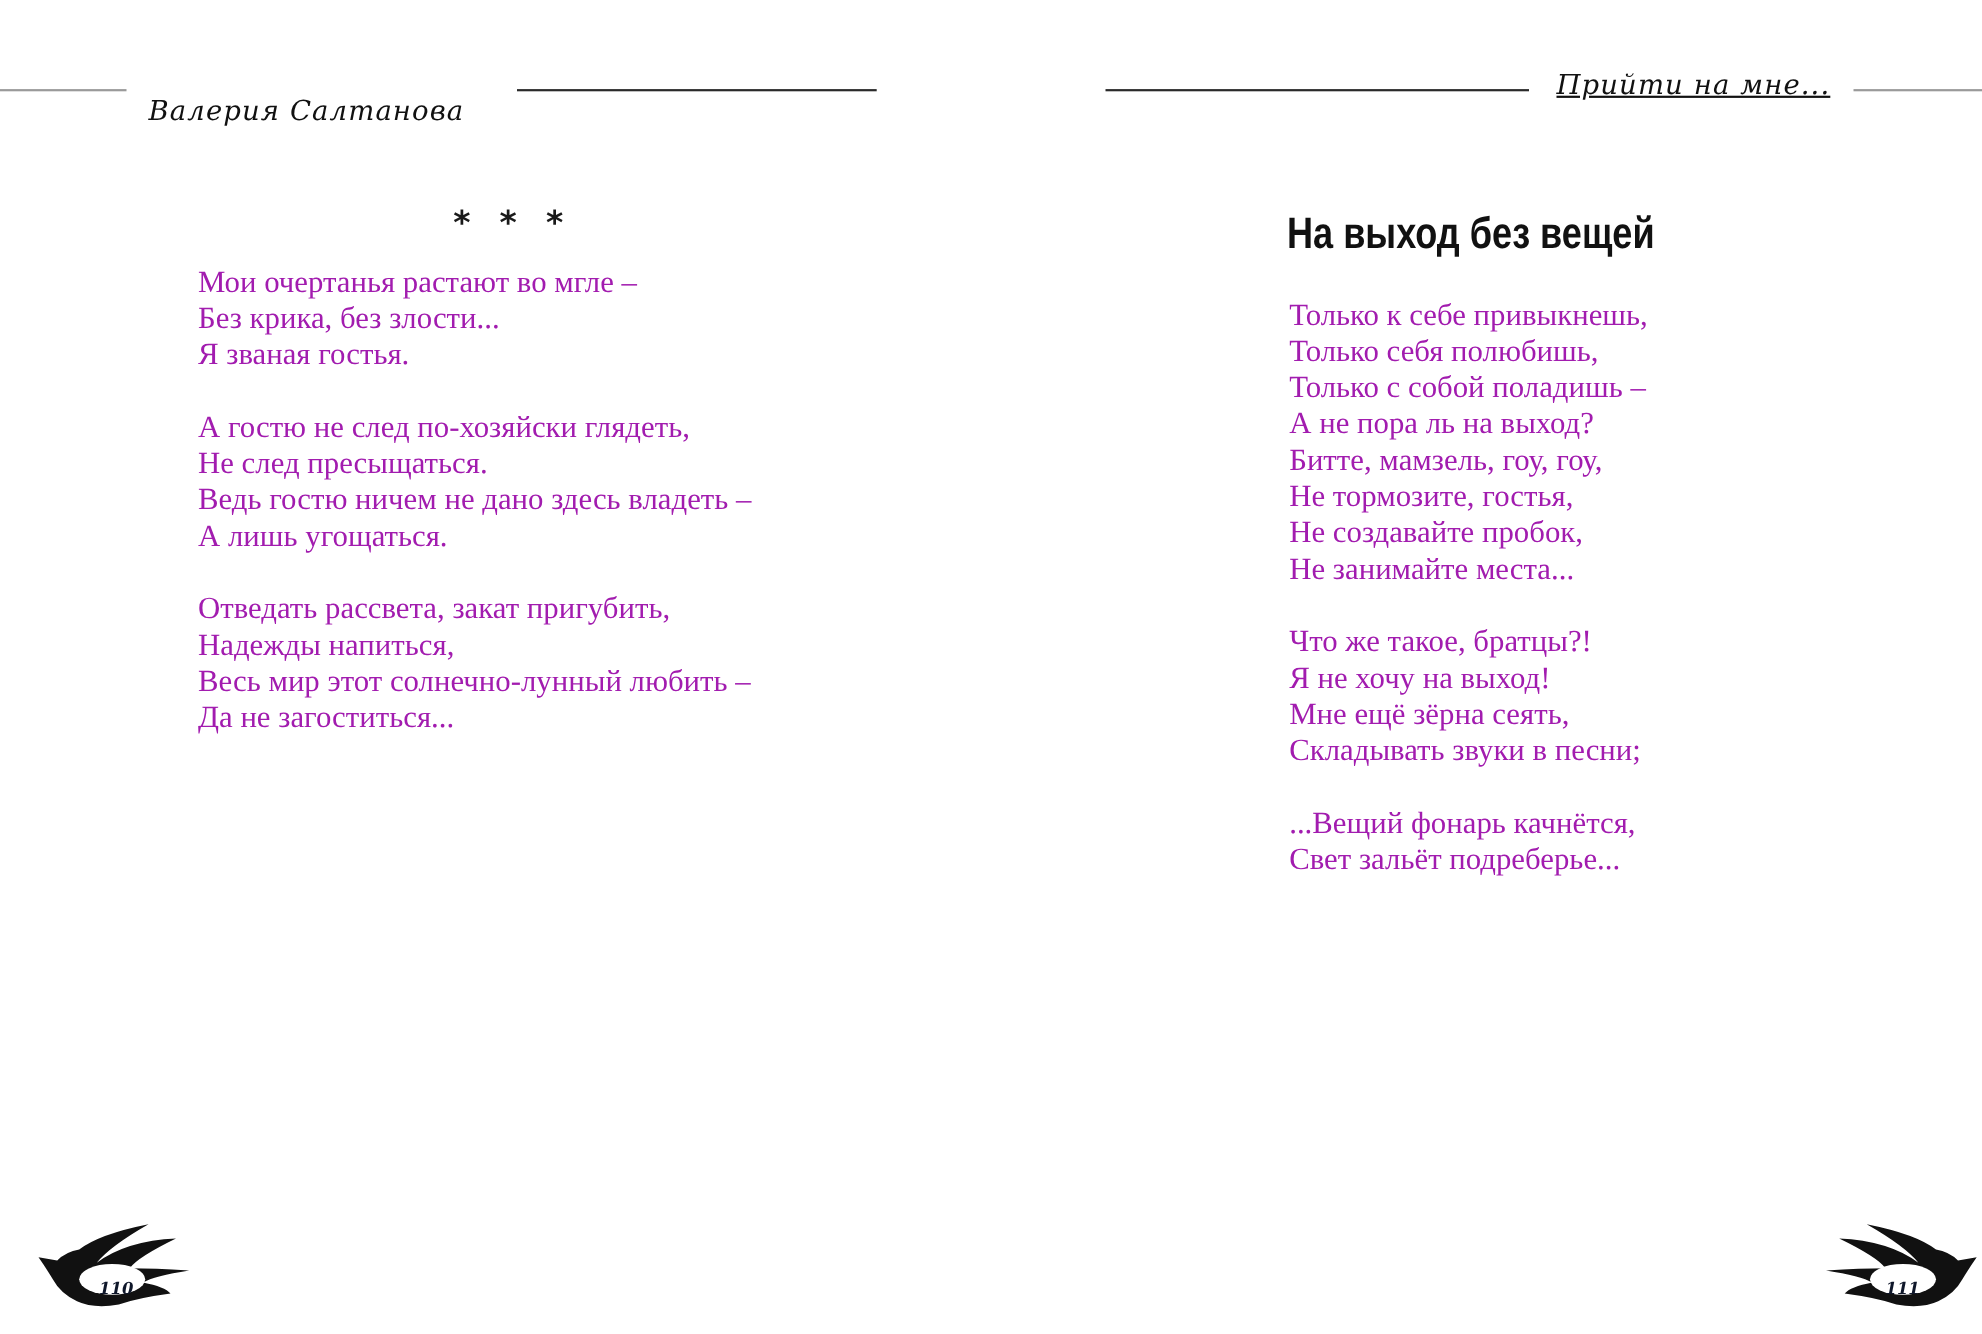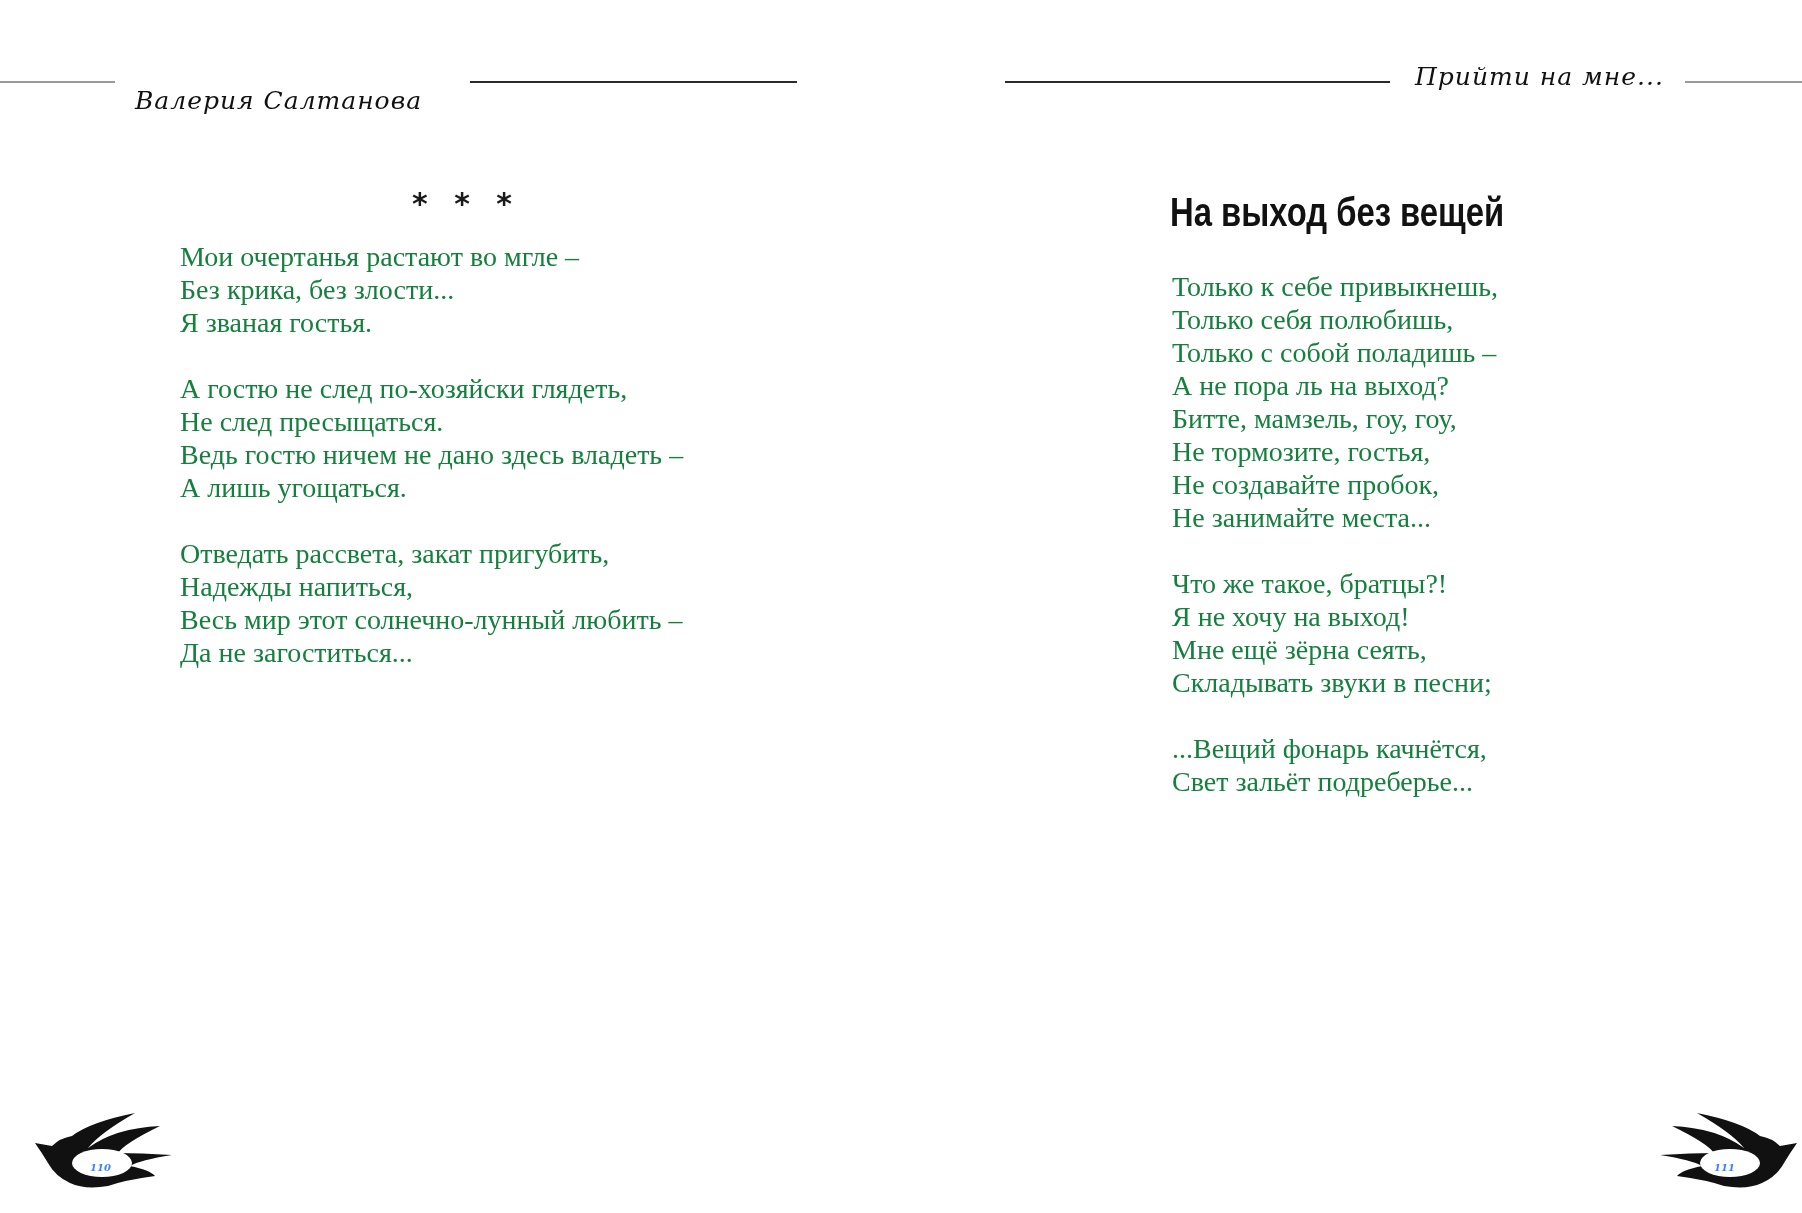--- a/index.html
+++ b/index.html
@@ -1,38 +1,38 @@
 <!DOCTYPE html>
 <html><head>
 <meta charset="utf-8">
 <style>
   html,body{margin:0;padding:0;background:#fff;}
   body{width:1802px;height:1213px;position:relative;overflow:hidden;color:#1a1a1a;}
   .rule{position:absolute;height:2px;}
   .rule.gray{background:#9a9a9a;}
   .rule.dark{background:#2a2a2a;}
   .running-head{position:absolute;top:62px;font-family:"DejaVu Serif",serif;font-style:italic;font-size:25px;letter-spacing:1px;color:#111;white-space:nowrap;}
-  .poem{position:absolute;font-family:"Liberation Serif",serif;font-size:28px;line-height:33px;color:#15803d;}
+  .poem{position:absolute;font-family:"Liberation Serif",serif;font-size:28px;line-height:33px;color:#a21caf;}
   .poem .stanza{margin-bottom:33px;}
   .poem .line{display:block;white-space:nowrap;}
   .stars{position:absolute;top:186px;left:412px;font-family:"DejaVu Sans",sans-serif;font-size:30px;font-weight:bold;letter-spacing:8px;}
   .title{position:absolute;top:190px;left:1170px;font-family:"Liberation Sans",sans-serif;font-weight:bold;font-size:40px;transform:scaleX(0.82);transform-origin:left top;white-space:nowrap;color:#111;}
   .folio{position:absolute;width:150px;height:90px;}
   .folio svg{width:100%;height:100%;}
-  .folio .num{position:absolute;font-family:"DejaVu Serif",serif;font-style:italic;font-weight:bold;font-size:10px;color:#3b82f6;}
+  .folio .num{position:absolute;font-family:"DejaVu Serif",serif;font-style:italic;font-weight:bold;font-size:15px;color:#0f172a;}
 </style>
 </head>
 <body>
 
 <div class="rule gray" style="left:0;top:81px;width:115px;"></div>
 <div class="running-head" style="left:135px;margin-top:24px;">Валерия Салтанова</div>
 <div class="rule dark" style="left:470px;top:81px;width:327px;"></div>
 
 <div class="rule dark" style="left:1005px;top:81px;width:385px;"></div>
-<div class="running-head" style="left:1415px;">Прийти на мне...</div>
+<div class="running-head" style="left:1415px;text-decoration:underline;">Прийти на мне...</div>
 <div class="rule gray" style="left:1685px;top:81px;width:117px;"></div>
 
 <div class="stars">* * *</div>
 <div class="poem" style="left:180px;top:240px;">
   <div class="stanza">
     <span class="line">Мои очертанья растают во мгле –</span>
     <span class="line">Без крика, без злости...</span>
     <span class="line">Я званая гостья.</span>
   </div>
   <div class="stanza">

